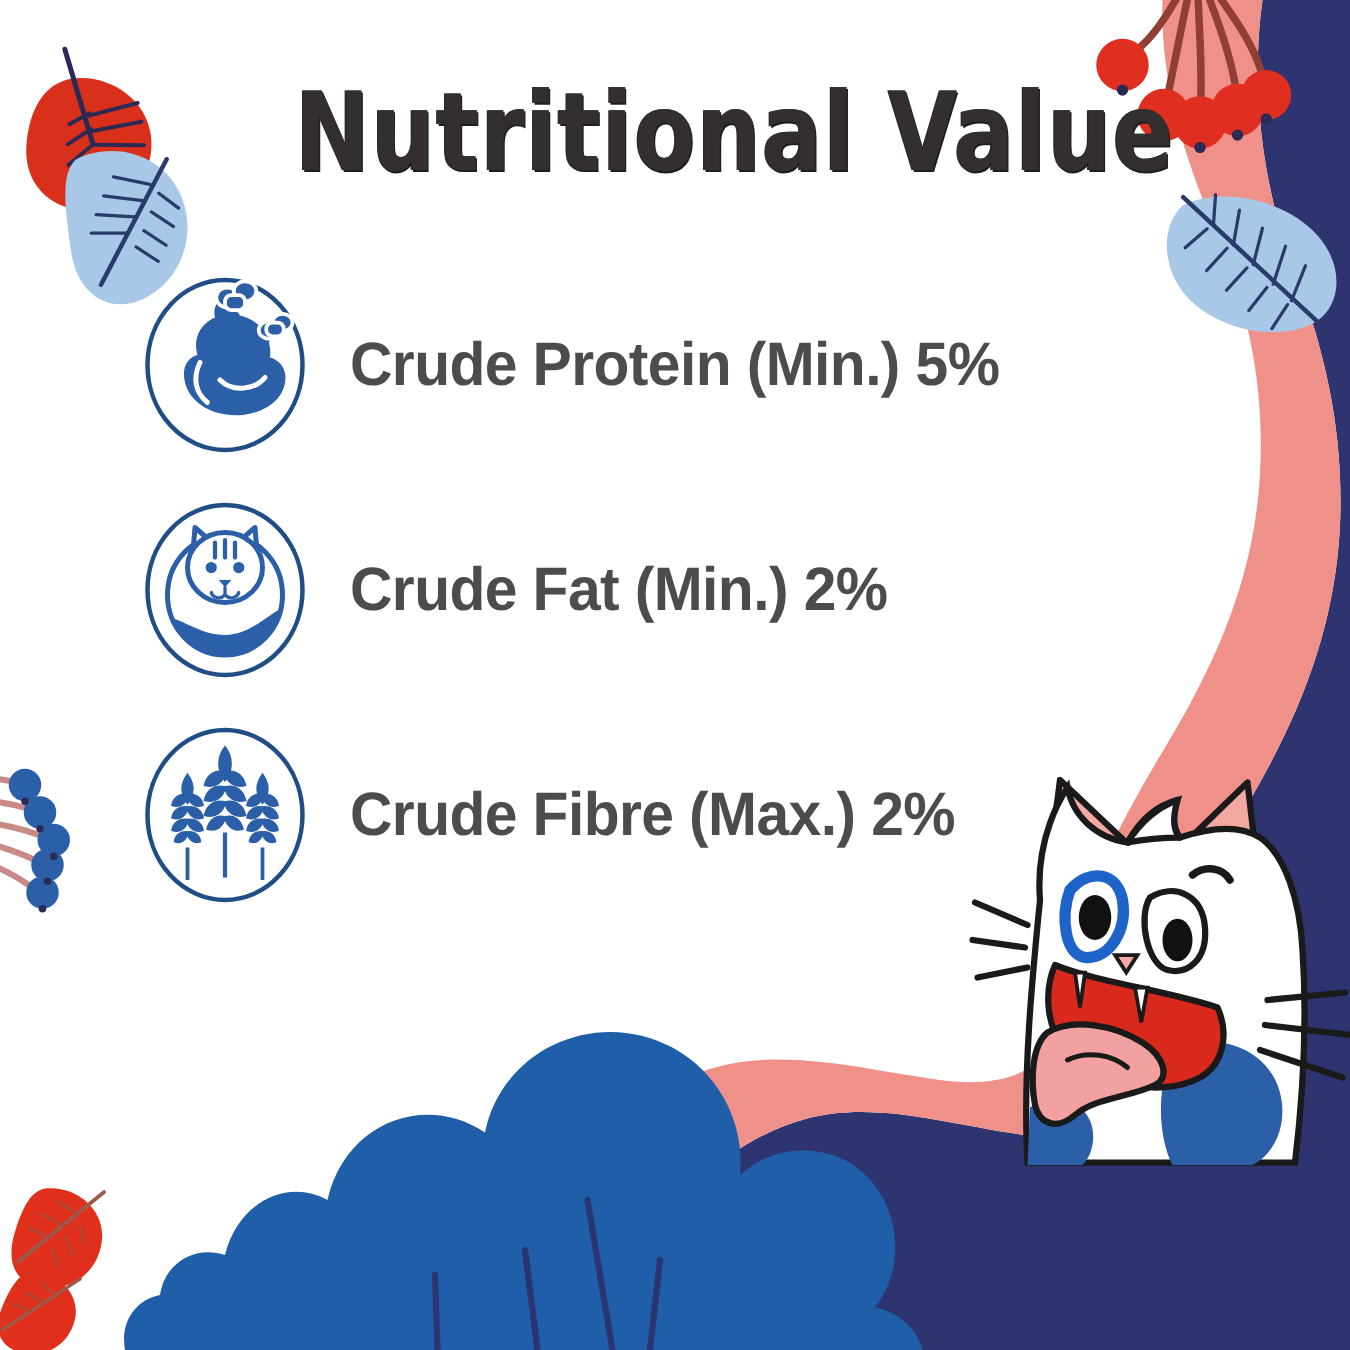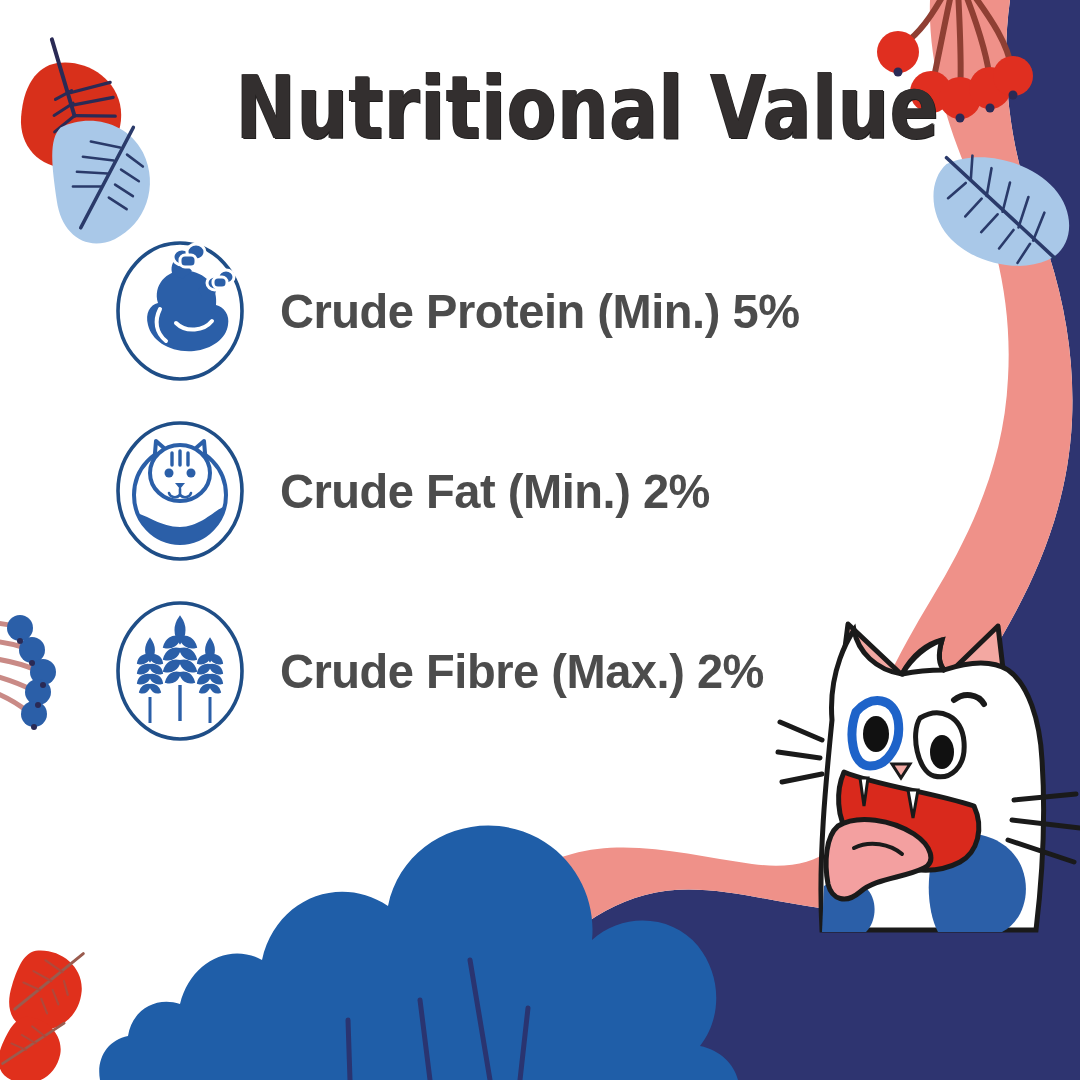--- a/index.html
+++ b/index.html
@@ -40,21 +40,21 @@
     letter-spacing: 1px;
     color: #332f2f;
     line-height: 1.05;
     transform: scaleY(1.18) scaleX(0.97);
     transform-origin: center top;
     text-shadow: 1px 1px 0 #1f1d1d, -1px 0 0 #2a2727;
   }
   
   #nutrient-list {
     position: absolute;
-    top: 237px;
+    top: 218px;
     left: 112px;
     width: 860px;
     z-index: 30;
   }
   .nutrient-row {
     display: flex;
     align-items: center;
     height: 148px;
     margin-bottom: 32px;
   }

